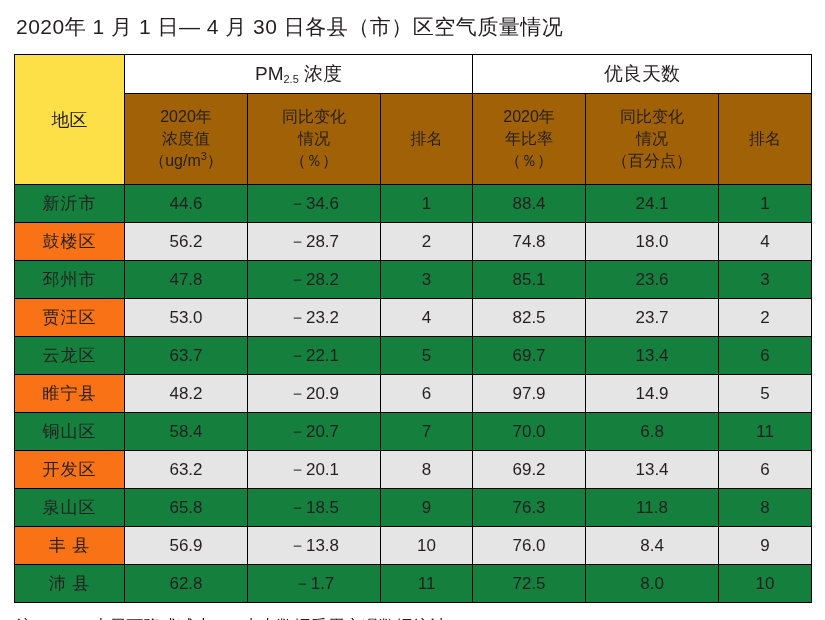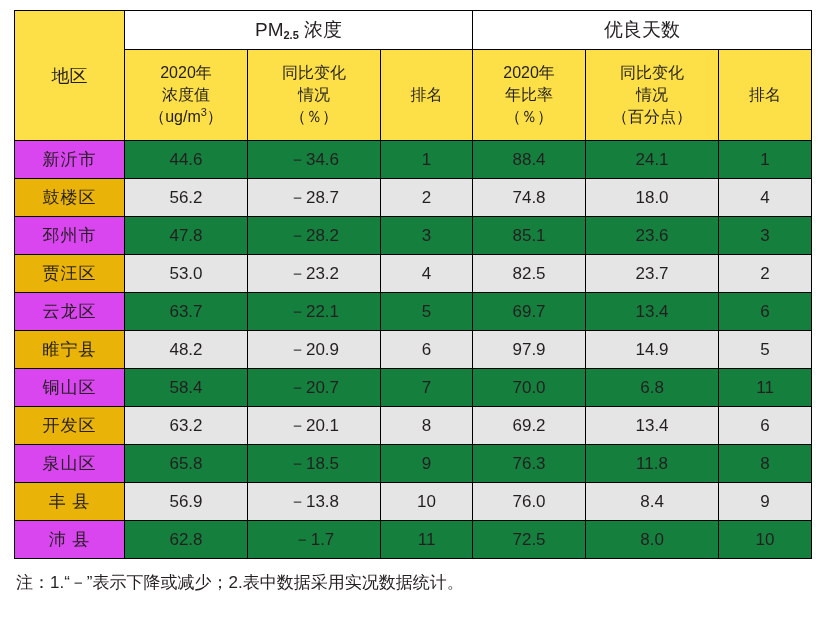--- a/index.html
+++ b/index.html
@@ -45,36 +45,35 @@
   
   .hd-group {
     height: 36px;
     font-size: 19px;
     background: #ffffff;
   }
   .hd-sub {
     height: 86px;
     font-size: 16px;
     line-height: 22px;
-    background: #fde047;
+    background: #a16207;
     padding: 2px 2px;
   }
   .hd-region {
     font-size: 18px;
     background: #fde047;
   }
   .unit-line {
     display: block;
   }
   sub {
     font-size: 11px;
     vertical-align: baseline;
     position: relative;
     top: 3px;
-    font-weight: bold;
   }
   sup {
     font-size: 11px;
     vertical-align: baseline;
     position: relative;
     top: -6px;
   }
   
   tbody tr {
     height: 38px;
@@ -86,25 +85,25 @@
     font-size: 17px;
     letter-spacing: 1px;
   }
   tr.odd td {
     background: #15803d;
   }
   tr.even td {
     background: #e5e5e5;
   }
   tr.odd td.region-cell {
-    background: #d946ef;
+    background: #15803d;
     margin-left: 12px;
   }
   tr.even td.region-cell {
-    background: #eab308;
+    background: #f97316;
   }
   .note {
     margin-top: 12px;
     font-size: 17px;
     line-height: 24px;
     color: #231f20;
     margin-left: 2px;
     white-space: nowrap;
   }
   .col-region { width: 110px; }
@@ -113,20 +112,21 @@
   .col-c { width: 92px; }
   .col-d { width: 113px; }
   .col-e { width: 133px; }
   .col-f { width: 93px; }
 </style>
 </head>
 <body>
 
 <div class="page">
 
+  <div class="title">2020年 1 月 1 日— 4 月 30 日各县（市）区空气质量情况</div>
 
   <table class="airtable">
     <colgroup>
       <col class="col-region">
       <col class="col-a">
       <col class="col-b">
       <col class="col-c">
       <col class="col-d">
       <col class="col-e">
       <col class="col-f">

